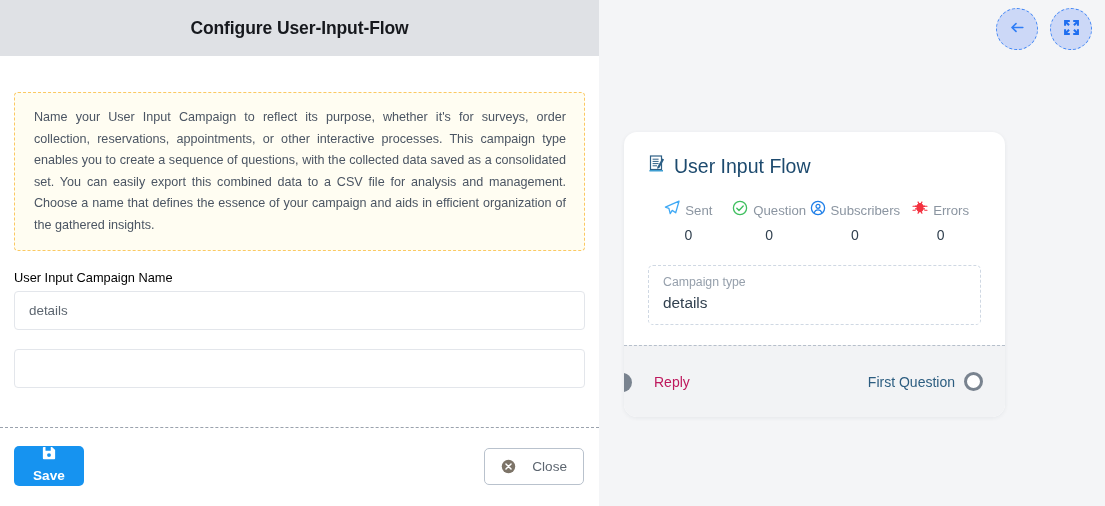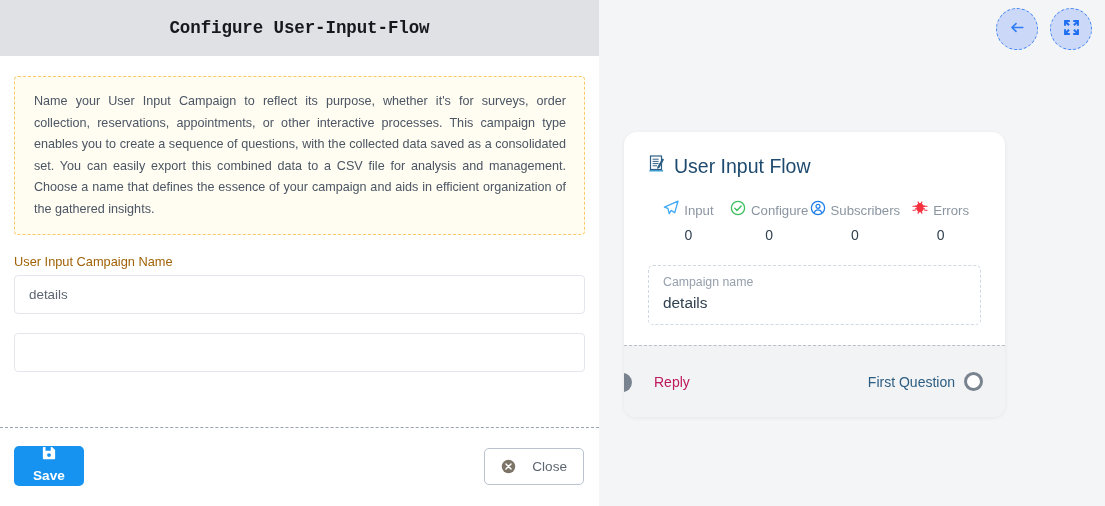--- a/index.html
+++ b/index.html
@@ -26,45 +26,45 @@
     background: #dfe1e5;
     display: flex;
     align-items: center;
     justify-content: center;
   }
   #modal-title {
     font-size: 17.5px;
     font-weight: bold;
     color: #16181d;
     letter-spacing: -0.1px;
-    font-family: Liberation Mono, monospace;
   }
 
   #modal-body {
     padding: 20px 14px 0 14px;
+    margin-top: 16px;
   }
 
   #info-box {
     border: 1.6px dashed #fbc963;
     background: #fffdf2;
     border-radius: 4px;
     padding: 14px 18px 14px 19px;
   }
   #info-text {
     font-size: 12.6px;
     line-height: 21.5px;
     color: #4b5563;
     text-align: justify;
     margin: 0;
   }
 
   .field-group { margin-top: 19px; }
   .field-label {
     font-size: 12.8px;
-    color: #a16207;
+    color: #000000;
     display: block;
     margin-bottom: 6px;
   }
   .text-input {
     width: 100%;
     height: 39px;
     border: 1px solid #e3e6eb;
     border-radius: 4px;
     padding: 0 14px;
     font-size: 13.4px;
@@ -342,34 +342,34 @@
 
       <div id="stats-row">
 
         <div class="stat">
           <div class="stat-head">
             <span>
               <svg width="16" height="16" viewBox="0 0 16 16" aria-hidden="true">
                 <path d="M15 1.2L1.4 7.1l3.5 1.3 1.3 5.2 2-3.2 3.5 2.4L15 1.2z" fill="none" stroke="#3fa9f5" stroke-width="1.3" stroke-linejoin="round"></path>
               </svg>
             </span>
-            <span class="stat-label">Input</span>
+            <span class="stat-label">Sent</span>
           </div>
           <span class="stat-value">0</span>
         </div>
 
         <div class="stat">
           <div class="stat-head">
             <span>
               <svg width="16" height="16" viewBox="0 0 16 16" aria-hidden="true">
                 <circle cx="8" cy="8" r="6.6" fill="none" stroke="#3fbf5f" stroke-width="1.3"></circle>
                 <path d="M4.8 8.2l2.2 2.2 4.2-4.4" fill="none" stroke="#3fbf5f" stroke-width="1.4" stroke-linecap="round" stroke-linejoin="round"></path>
               </svg>
             </span>
-            <span class="stat-label">Configure</span>
+            <span class="stat-label">Question</span>
           </div>
           <span class="stat-value">0</span>
         </div>
 
         <div class="stat">
           <div class="stat-head">
             <span>
               <svg width="16" height="16" viewBox="0 0 16 16" aria-hidden="true">
                 <circle cx="8" cy="8" r="6.6" fill="none" stroke="#1f7fe8" stroke-width="1.3"></circle>
                 <circle cx="8" cy="6.3" r="2" fill="none" stroke="#1f7fe8" stroke-width="1.2"></circle>
@@ -390,21 +390,21 @@
               </svg>
             </span>
             <span class="stat-label">Errors</span>
           </div>
           <span class="stat-value">0</span>
         </div>
 
       </div>
 
       <div id="campaign-box">
-        <div id="campaign-box-label">Campaign name</div>
+        <div id="campaign-box-label">Campaign type</div>
         <div id="campaign-box-value">details</div>
       </div>
 
     </div>
 
     <div id="card-footer">
       <div id="in-connector"></div>
       <span id="reply-label">Reply</span>
       <span id="first-question-label">First Question</span>
       <div id="out-connector"></div>

